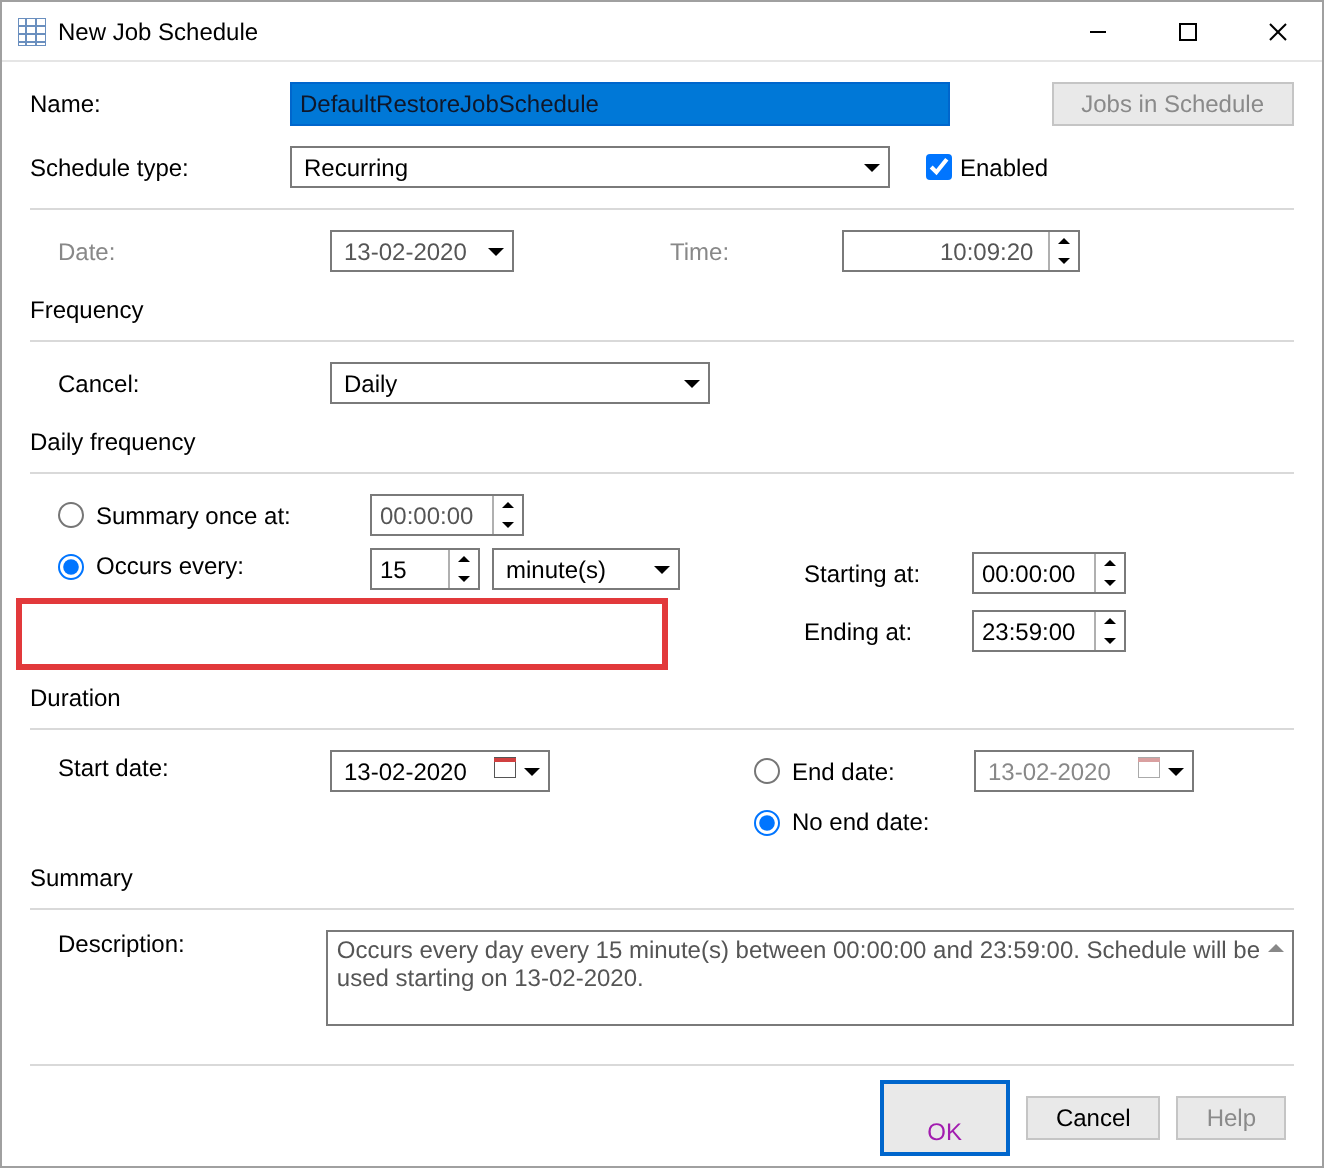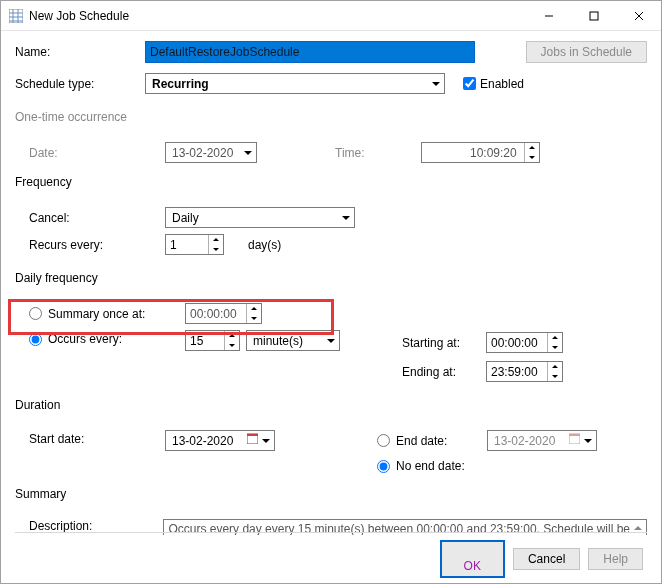--- a/index.html
+++ b/index.html
@@ -88,21 +88,21 @@
   
   .dropdown{
     position:relative;display:inline-flex;align-items:center;
     height:21px;border:1px solid #7a7a7a;background:#fff;
     padding:0 18px 0 6px;min-width:60px;
   }
   .dropdown .arrow{
     position:absolute;right:4px;top:50%;transform:translateY(-50%);
     width:0;height:0;border-left:4px solid transparent;border-right:4px solid transparent;border-top:4px solid #000;
   }
-  .dropdown.wide{width:300px;font-weight:bold;}
+  .dropdown.wide{width:300px;}
 
   
   .spinner{
     display:inline-flex;align-items:stretch;height:21px;
     border:1px solid #7a7a7a;background:#fff;
   }
   .spinner input{
     border:none;outline:none;width:48px;padding:0 4px;font-family:inherit;font-size:12px;text-align:left;
     background:transparent;
   }
@@ -230,21 +230,20 @@
         <span>Recurring</span>
         <span class="arrow"></span>
       </div>
       <div style="width:18px"></div>
       <label class="check">
         <input type="checkbox" checked="" style="">
         <span>Enabled</span>
       </label>
     </div>
 
-    <div class="group-label disabled" style="color:#888">One-time occurrence</div>
     <div class="sep"></div>
     <div class="row indent small-gap">
       <span class="lbl disabled" style="width:120px">Date:</span>
       <div class="datepick simple disabled" style="width:92px">
         <span>13-02-2020</span>
         <span class="arrow"></span>
       </div>
       <span style="width:46px"></span>
       <span class="lbl disabled" style="width:70px">Time:</span>
       <div class="spinner disabled">
@@ -261,35 +260,20 @@
     </div>
 
     <div class="group-label">Frequency</div>
     <div class="sep"></div>
     <div class="row indent small-gap">
       <span class="lbl" style="width:120px">Cancel:</span>
       <div class="dropdown" style="width:190px">
         <span>Daily</span>
         <span class="arrow"></span>
       </div>
-    </div>
-    <div class="row indent">
-      <span class="lbl" style="width:120px">Recurs every:</span>
-      <div class="spinner">
-        <input style="width: 42px;" value="1">
-        <div class="spin-btns">
-          <div class="sb">
-              <span class="tri-up"></span>
-            </div>
-          <div class="sb">
-              <span class="tri-down"></span>
-            </div>
-        </div>
-      </div>
-      <span style="margin-left:8px">day(s)</span>
     </div>
 
     <div class="group-label">Daily frequency</div>
     <div class="sep"></div>
 
     <div class="row indent small-gap">
       <label class="radio" style="width:140px">
         <input type="radio" name="dailyfreq" style="">
         <span>Summary once at:</span>
       </label>

